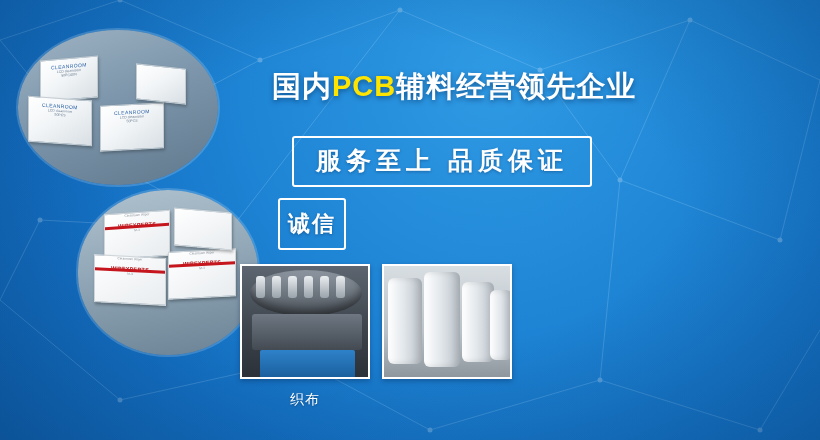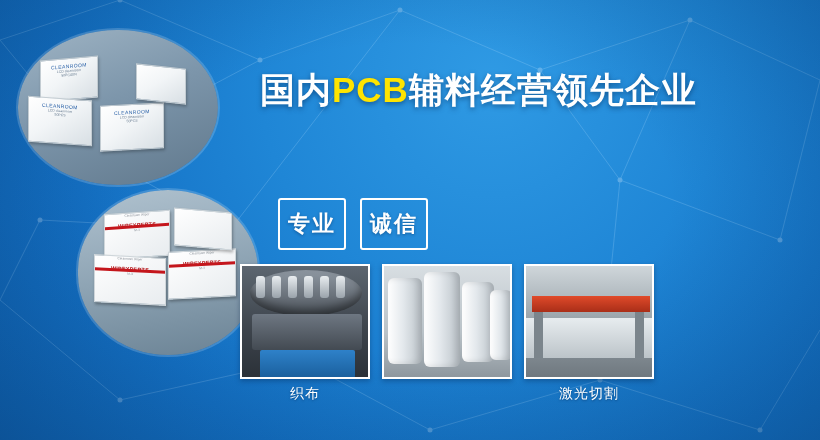--- a/index.html
+++ b/index.html
@@ -37,22 +37,22 @@
        font-family:"Liberation Sans", sans-serif;}
   .box .lbl2{font-size:3.5px;color:#6a7d92;text-align:center;}
   .redbox{position:absolute;background:linear-gradient(150deg,#ffffff,#e8ecef);
        border:1px solid #cfd6da;box-shadow:1px 2px 3px rgba(0,0,0,.3);}
   .redbox .rb{font-size:5.5px;color:#b3161a;font-weight:bold;text-align:center;letter-spacing:.2px;}
   .redbox .rt{font-size:3.2px;color:#8a9199;text-align:center;}
   .redstripe{position:absolute;background:#c4161c;height:3px;}
 
   
   .headline{
-    position:absolute;left:260px;top:72px;width:520px;
-    font-size:35px;font-weight:bold;line-height:1;color:#ffffff;letter-spacing:1px;
+    position:absolute;left:272px;top:72px;width:520px;
+    font-size:29px;font-weight:bold;line-height:1;color:#ffffff;letter-spacing:1px;
     text-shadow:0 2px 5px rgba(0,40,85,.55);
     white-space:nowrap;
   }
   .headline .y{color:#ffe400;}
   .sub{
     position:absolute;left:292px;top:136px;
     border:2px solid #ffffff;border-radius:3px;
     padding:6px 22px 8px 22px;
     color:#ffffff;font-size:25px;font-weight:bold;letter-spacing:5px;
     text-shadow:0 1px 3px rgba(0,40,85,.4);
@@ -67,21 +67,21 @@
   }
 
   
   .thumbs{position:absolute;left:240px;top:264px;display:flex;gap:12px;}
   .thumb{width:130px;}
   .thumb .img{
     width:130px;height:115px;border:2px solid #ffffff;box-sizing:border-box;overflow:hidden;
     position:relative;box-shadow:0 2px 5px rgba(0,30,70,.35);
   }
   .thumb .cap{
-    text-align:center;color:#ffffff;font-size:14px;margin-top:6px;letter-spacing:1px;
+    text-align:center;color:#ffffff;font-size:14px;margin-top:12px;letter-spacing:1px;
     text-shadow:0 1px 2px rgba(0,40,85,.5);
   }
   
   .t1{background:linear-gradient(180deg,#5d6670 0%,#3e454d 55%,#2b3138 100%);}
   .t1 .ring{position:absolute;left:8px;top:4px;width:112px;height:46px;border-radius:50%;
     background:linear-gradient(180deg,#8f98a2,#4d545c);box-shadow:inset 0 -6px 10px rgba(0,0,0,.45);}
   .t1 .spool{position:absolute;top:10px;width:9px;height:22px;border-radius:3px;
     background:linear-gradient(180deg,#e9edf0,#9aa3ab);}
   .t1 .body{position:absolute;left:10px;top:48px;width:110px;height:36px;
     background:linear-gradient(180deg,#6e7782,#434a52);border-radius:3px;}
@@ -190,23 +190,23 @@
       <div class="rb" style="margin-top:5px;">WIPEXPERTS</div>
       <div class="rt">M-3</div>
     </div>
     <div class="redbox" style="left:96px;top:20px;width:56px;height:36px;transform:skewY(5deg);"></div>
   </div>
 
   <div class="headline">
     <span>国内</span><span class="y">PCB</span><span>辅料经营领先企业</span>
   </div>
 
+  <div class="sub">服务至上 品质保证</div>
 
   <div class="tags">
-    <div class="tag">专业</div>
     <div class="tag">诚信</div>
   </div>
 
   <div class="thumbs">
 
     <div class="thumb">
       <div class="img t1">
         <div class="ring"></div>
         <div class="spool" style="left:14px;"></div>
           <div class="spool" style="left:30px;"></div>
@@ -222,25 +222,16 @@
 
     <div class="thumb">
       <div class="img t2">
         <div class="roll" style="left:4px;top:12px;width:34px;height:86px;"></div>
         <div class="roll" style="left:40px;top:6px;width:36px;height:95px;"></div>
         <div class="roll" style="left:78px;top:16px;width:32px;height:80px;"></div>
         <div class="roll" style="left:106px;top:24px;width:22px;height:70px;"></div>
       </div>
     </div>
 
-    <div class="thumb">
-      <div class="img t3">
-        <div class="table"></div>
-        <div class="leg" style="left:8px;"></div>
-        <div class="leg" style="right:8px;"></div>
-        <div class="gantry"></div>
-      </div>
-      <div class="cap">激光切割</div>
-    </div>
 
 
   </div>
 </div>
 
 </body></html>

